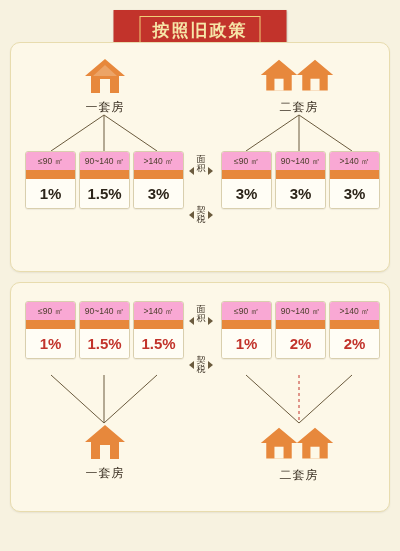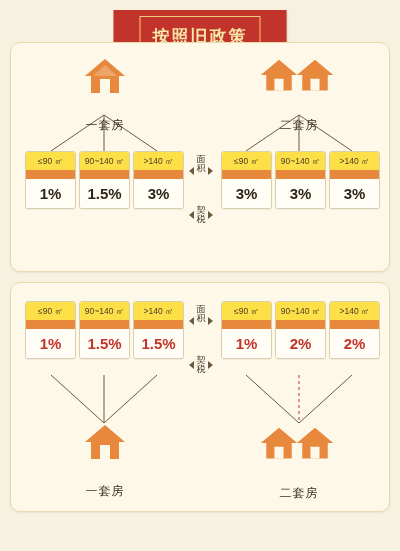--- a/index.html
+++ b/index.html
@@ -23,41 +23,41 @@
     color:#f6e6a8;
     font-size:17px;
     font-weight:bold;
     letter-spacing:2px;
     padding:6px 26px;
     text-align:center;
     box-shadow:0 1px 2px rgba(0,0,0,.25);
   }
   .banner .inner{
     border:1px solid #f0cf78;
-    padding:8px 12px;
+    padding:2px 12px;
   }
   .banner-top{top:10px;}
   .banner-bottom{bottom:10px;}
 
   
   .panel{
     position:absolute;
     left:10px;right:10px;
     background:#fdf8e8;
     border:1px solid #e8dcae;
     border-radius:10px;
     box-shadow:0 1px 2px rgba(0,0,0,.07);
   }
   .panel-old{top:42px;height:228px;}
   .panel-new{top:282px;height:228px;}
 
   
   .house-group{position:absolute;text-align:center;}
   .house-label{
-    font-size:12px;color:#3a2f22;margin-top:20px;letter-spacing:1px;
+    font-size:12px;color:#3a2f22;margin-top:2px;letter-spacing:1px;
   }
   .houses{display:flex;justify-content:center;align-items:flex-end;gap:-6px;}
   .house{
     position:relative;width:44px;height:40px;display:inline-block;
   }
   .house svg{display:block;}
 
   
   .rate-table{
     position:absolute;
@@ -71,21 +71,21 @@
     border-radius:3px;
     overflow:hidden;
     text-align:center;
     box-shadow:0 1px 1px rgba(0,0,0,.06);
   }
   .rate-col .area{
     font-size:8.5px;
     color:#4a3c2a;
     padding:5px 0 4px;
     line-height:1.1;
-    background:#fde047;
+    background:#f9a8d4;
     white-space:nowrap;
   }
   .rate-col .bar{
     height:9px;
     background:#e7883c;
   }
   .rate-col .rate{
     font-size:15px;
     font-weight:bold;
     color:#2c2419;

